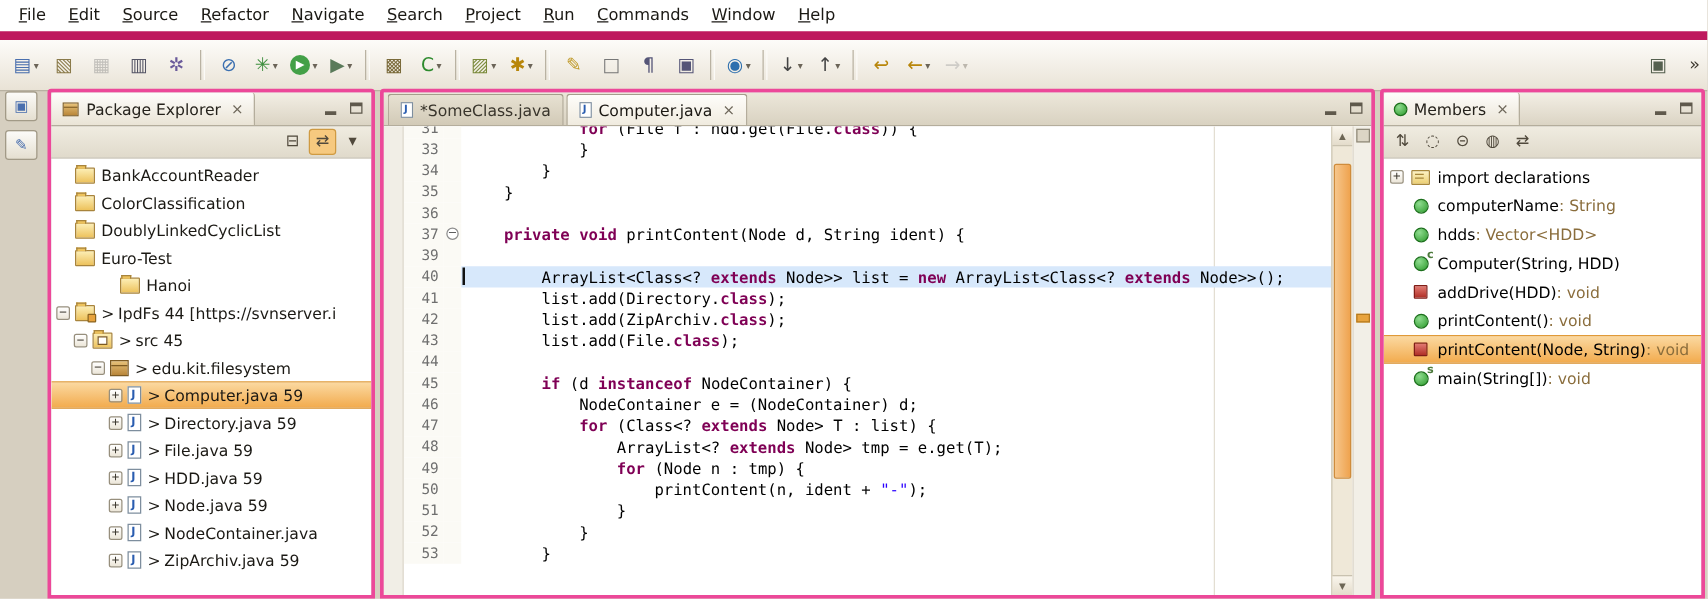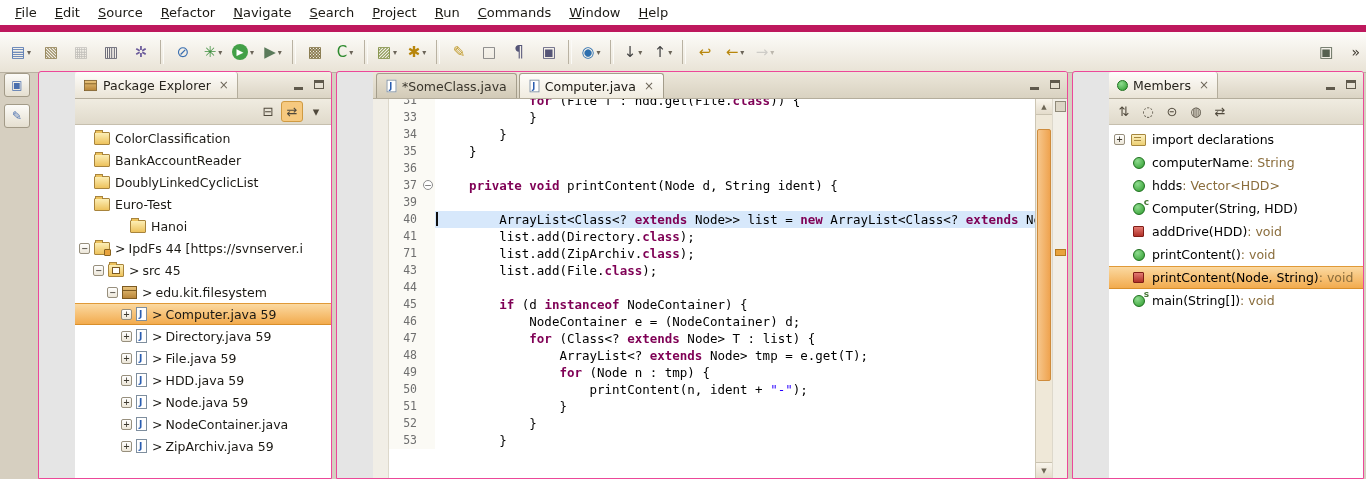--- a/index.html
+++ b/index.html
@@ -23,21 +23,21 @@
   .tb-sep{width:2px;height:24px;margin:0 4px;border-left:1px solid #b9b2a2;border-right:1px solid #fbfaf7;}
   .tb-right{position:absolute;right:6px;top:0;height:40px;display:flex;align-items:center;gap:10px;}
   .tb-overflow{font-size:14px;color:#3c372e;}
 
   
   .main{position:absolute;top:66px;left:0;right:0;bottom:0;display:flex;gap:4px;padding:5px 2px 0 0;}
   .strip{width:34px;flex:none;display:flex;flex-direction:column;align-items:center;gap:7px;padding-top:2px;}
   .strip-btn{width:24px;height:22px;border:1px solid #a29a87;border-radius:3px;background:linear-gradient(#fcfbf8,#e5dfd0);
              font-size:12px;display:flex;align-items:center;justify-content:center;color:#4a6fae;}
 
-  .panel{background:#e5e5e5;border:1px solid #ec4899;border-radius:3px 3px 0 0;display:flex;flex-direction:column;overflow:hidden;padding-left:36px;}
+  .panel{background:#e5e5e5;border:3px solid #ec4899;border-radius:3px 3px 0 0;display:flex;flex-direction:column;overflow:hidden;}
   .p-pkg{width:256px;flex:none;}
   .p-editor{flex:1;}
   .p-members{width:254px;flex:none;}
 
   .titlebar{height:26px;background:linear-gradient(#f3efe5,#dbd4c4);border-bottom:1px solid #b4ad9c;
             display:flex;align-items:stretch;position:relative;flex:none;}
   .view-tab{display:flex;align-items:center;gap:5px;padding:0 8px;background:linear-gradient(#fefdfb,#eae4d6);
             border-right:1px solid #b4ad9c;font-size:12.5px;color:#26231d;border-radius:3px 3px 0 0;}
   .close-x{font-size:12px;color:#6e675a;margin-left:3px;}
   .winbtns{position:absolute;right:3px;top:3px;display:flex;gap:3px;}
@@ -263,26 +263,26 @@
       </div>
       <div class="viewtools right">
           <div class="vt-btn">⊟</div>
           <div class="vt-btn pressed">⇄</div>
           <div class="vt-btn">▾</div>
         </div>
       <div class="tree">
           <div class="trow" style="padding-left: 4px;">
             <span class="texp none"></span>
             <span class="ticon ic-folder"></span>
+            <span class="tlabel">BankAccountReader</span>
+          </div>
+          <div class="trow" style="padding-left: 4px;">
+            <span class="texp none"></span>
+            <span class="ticon ic-folder"></span>
             <span class="tlabel">ColorClassification</span>
-          </div>
-          <div class="trow" style="padding-left: 4px;">
-            <span class="texp none"></span>
-            <span class="ticon ic-folder"></span>
-            <span class="tlabel">BankAccountReader</span>
           </div>
           <div class="trow" style="padding-left: 4px; text-align: right;">
             <span class="texp none"></span>
             <span class="ticon ic-folder"></span>
             <span class="tlabel">DoublyLinkedCyclicList</span>
           </div>
           <div class="trow" style="padding-left: 4px;">
             <span class="texp none"></span>
             <span class="ticon ic-folder"></span>
             <span class="tlabel">Euro-Test</span>
@@ -384,21 +384,21 @@
           <div class="code-inner">
               <div class="cline"><span class="lnum">31</span><span class="fold"></span><span class="ltext"><span>            </span><span class="tk-k">for</span><span> (File f : hdd.get(File.</span><span class="tk-k">class</span><span>)) {</span></span></div>
               <div class="cline"><span class="lnum">33</span><span class="fold"></span><span class="ltext"><span>            }</span></span></div>
               <div class="cline"><span class="lnum">34</span><span class="fold"></span><span class="ltext"><span>        }</span></span></div>
               <div class="cline"><span class="lnum">35</span><span class="fold"></span><span class="ltext"><span>    }</span></span></div>
               <div class="cline"><span class="lnum">36</span><span class="fold"></span><span class="ltext"></span></div>
               <div class="cline"><span class="lnum">37</span><span class="fold"><span class="fold-minus">−</span></span><span class="ltext"><span>    </span><span class="tk-k">private</span><span> </span><span class="tk-k">void</span><span> printContent(Node d, String ident) {</span></span></div>
               <div class="cline"><span class="lnum">39</span><span class="fold"></span><span class="ltext"></span></div>
               <div class="cline cur"><span class="lnum">40</span><span class="fold"></span><span class="ltext"><span>        ArrayList&lt;Class&lt;? </span><span class="tk-k">extends</span><span> Node&gt;&gt; list = </span><span class="tk-k">new</span><span> ArrayList&lt;Class&lt;? </span><span class="tk-k">extends</span><span> Node&gt;&gt;();</span><span class="caret"></span></span></div>
               <div class="cline"><span class="lnum">41</span><span class="fold"></span><span class="ltext"><span>        list.add(Directory.</span><span class="tk-k">class</span><span>);</span></span></div>
-              <div class="cline"><span class="lnum">71</span><span class="fold"></span><span class="ltext"><span>        list.add(ZipArchiv.</span><span class="tk-k">class</span><span>);</span></span></div>
+              <div class="cline"><span class="lnum">42</span><span class="fold"></span><span class="ltext"><span>        list.add(ZipArchiv.</span><span class="tk-k">class</span><span>);</span></span></div>
               <div class="cline"><span class="lnum">43</span><span class="fold"></span><span class="ltext"><span>        list.add(File.</span><span class="tk-k">class</span><span>);</span></span></div>
               <div class="cline"><span class="lnum">44</span><span class="fold"></span><span class="ltext"></span></div>
               <div class="cline"><span class="lnum">45</span><span class="fold"></span><span class="ltext"><span>        </span><span class="tk-k">if</span><span> (d </span><span class="tk-k">instanceof</span><span> NodeContainer) {</span></span></div>
               <div class="cline"><span class="lnum">46</span><span class="fold"></span><span class="ltext"><span>            NodeContainer e = (NodeContainer) d;</span></span></div>
               <div class="cline"><span class="lnum">47</span><span class="fold"></span><span class="ltext"><span>            </span><span class="tk-k">for</span><span> (Class&lt;? </span><span class="tk-k">extends</span><span> Node&gt; T : list) {</span></span></div>
               <div class="cline"><span class="lnum">48</span><span class="fold"></span><span class="ltext"><span>                ArrayList&lt;? </span><span class="tk-k">extends</span><span> Node&gt; tmp = e.get(T);</span></span></div>
               <div class="cline"><span class="lnum">49</span><span class="fold"></span><span class="ltext"><span>                </span><span class="tk-k">for</span><span> (Node n : tmp) {</span></span></div>
               <div class="cline"><span class="lnum">50</span><span class="fold"></span><span class="ltext"><span>                    printContent(n, ident + </span><span class="tk-s">"-"</span><span>);</span></span></div>
               <div class="cline"><span class="lnum">51</span><span class="fold"></span><span class="ltext"><span>                }</span></span></div>
               <div class="cline"><span class="lnum">52</span><span class="fold"></span><span class="ltext"><span>            }</span></span></div>

